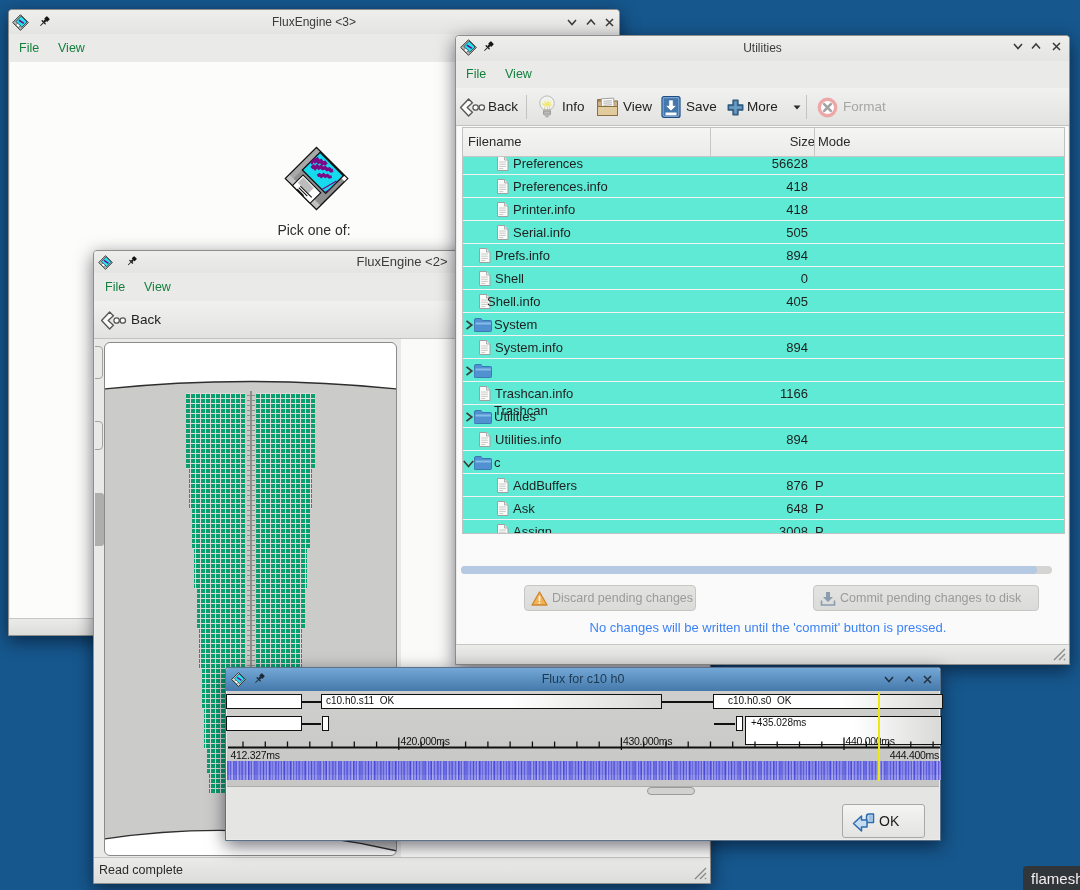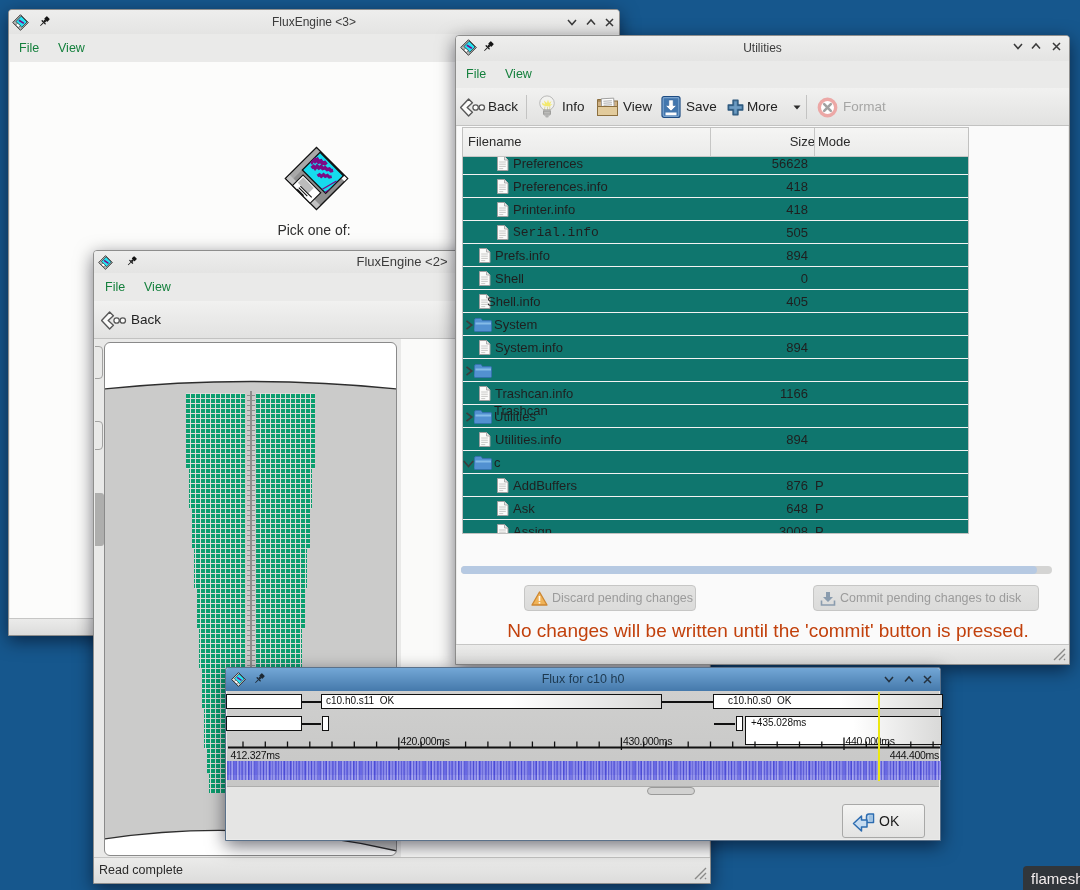--- a/index.html
+++ b/index.html
@@ -213,21 +213,21 @@
    <polygon points="0.5,0.5 7.5,0.5 4,4.5" fill="#2c2c2c"></polygon>
   </svg>
   <div style="position:absolute;left:350px;top:7px;width:1px;height:24px;background:#c3c3c2;"></div>
   <svg style="position:absolute;left:361px;top:9px;" width="21" height="21" viewBox="0 0 21 21">
    <circle cx="10.5" cy="10.5" r="8.2" fill="#ffffff" stroke="#eca8a6" stroke-width="3.4"></circle>
    <path d="M7.2,7.2 L13.8,13.8 M13.8,7.2 L7.2,13.8" stroke="#a2a2a2" stroke-width="2.6" stroke-linecap="round"></path>
   </svg>
   <span style="position:absolute;left:387px;line-height:37px;color:#a6a6a5;">Format</span>
  </div>
  <div id="w3c" style="position:absolute;left:1px;top:90px;right:1px;bottom:20px;background:#fafafa;">
-  <div style="position:absolute;left:5px;top:1px;width:507px;height:407px;border:1px solid #c1c1c0;background:#0f766e;box-sizing:border-box;">
+  <div style="position:absolute;left:5px;top:1px;width:603px;height:407px;border:1px solid #c1c1c0;background:#5eead4;box-sizing:border-box;">
    <div style="position:relative;height:29px;background:linear-gradient(#f5f5f4,#ebebea);border-bottom:1px solid #c6c6c5;box-sizing:border-box;font-size:13px;color:#2a2a2a;">
     <span style="position:absolute;left:5px;line-height:28px;">Filename</span>
     <div style="position:absolute;left:247px;top:0;width:1px;height:28px;background:#c6c6c5;"></div>
     <span style="position:absolute;left:247px;width:93px;text-align:right;line-height:28px;margin-left:12px;">Size</span>
     <div style="position:absolute;left:351px;top:0;width:1px;height:28px;background:#c6c6c5;"></div>
     <span style="position:absolute;left:355px;line-height:28px;">Mode</span>
    </div>
    <div style="position:absolute;left:0;top:29px;right:0;bottom:0;overflow:hidden;">
     <div style="margin-top:-5px;">
    <div class="r">
@@ -256,21 +256,21 @@
               </svg>
               <span class="nm" style="left:50px;">Printer.info</span>
               <span class="sz">418</span>
             </div>
    <div class="r">
               <svg class="fi" style="left:33px;" width="13" height="15" viewBox="0 0 13 15">
                 <path d="M1.5,0.5 h7 l3.5,3.5 v10.5 h-10.5 z" fill="#fbfbfa" stroke="#a0a0a0" stroke-width="1"></path>
                 <path d="M8.5,0.5 v3.5 h3.5" fill="#e8e8e7" stroke="#a0a0a0" stroke-width="0.8"></path>
                 <path d="M3.2,6 h6.6 M3.2,8.2 h6.6 M3.2,10.4 h6.6 M3.2,12.6 h4" stroke="#c2c2c1" stroke-width="0.9"></path>
               </svg>
-              <span class="nm" style="left:50px;font-family:Liberation Mono, monospace;">Serial.info</span>
+              <span class="nm" style="left:50px;">Serial.info</span>
               <span class="sz">505</span>
             </div>
    <div class="r">
               <svg class="fi" style="left:15px;" width="13" height="15" viewBox="0 0 13 15">
                 <path d="M1.5,0.5 h7 l3.5,3.5 v10.5 h-10.5 z" fill="#fbfbfa" stroke="#a0a0a0" stroke-width="1"></path>
                 <path d="M8.5,0.5 v3.5 h3.5" fill="#e8e8e7" stroke="#a0a0a0" stroke-width="0.8"></path>
                 <path d="M3.2,6 h6.6 M3.2,8.2 h6.6 M3.2,10.4 h6.6 M3.2,12.6 h4" stroke="#c2c2c1" stroke-width="0.9"></path>
               </svg>
               <span class="nm" style="left:32px;">Prefs.info</span>
               <span class="sz">894</span>
@@ -403,21 +403,21 @@
         </svg>
    <span style="position:absolute;left:27px;">Discard pending changes</span>
   </div>
   <div class="btn3" style="left:356px;top:459px;width:226px;">
    <svg style="position:absolute;left:6px;top:5px;" width="16" height="16" viewBox="0 0 16 16">
           <polygon points="6,1 10,1 10,6 13,6 8,11 3,6 6,6" fill="#8a9cae"></polygon>
           <path d="M1.5,9.5 v4.5 h13 v-4.5" fill="none" stroke="#8a9cae" stroke-width="1.6"></path>
         </svg>
    <span style="position:absolute;left:26px;">Commit pending changes to disk</span>
   </div>
-  <div style="position:absolute;left:11px;right:0;top:494px;text-align:center;font-size:19px;color:#c2410c;">No changes will be written until the 'commit' button is pressed.</div>
+  <div style="position:absolute;left:11px;right:0;top:494px;text-align:center;font-size:13px;color:#3b82f6;">No changes will be written until the 'commit' button is pressed.</div>
  </div>
  <div class="sbar" style="height:20px;">
   <svg style="position:absolute;right:3px;bottom:3px;" width="16" height="16" viewBox="0 0 16 16">
    <path d="M15,4 L4,15 M15,9 L9,15 M15,14 L14,15" stroke="#8a8a89" stroke-width="1.4" fill="none"></path>
   </svg>
  </div>
 </div>
 
 <div class="win" id="fx" style="left:225px;top:667px;width:716px;height:174px;border-radius:3px 3px 0 0;border-color:#5a718a;">
  <div class="tbar" id="fxt" style="height:23px;background:linear-gradient(#73a7d6,#4579ab);">

